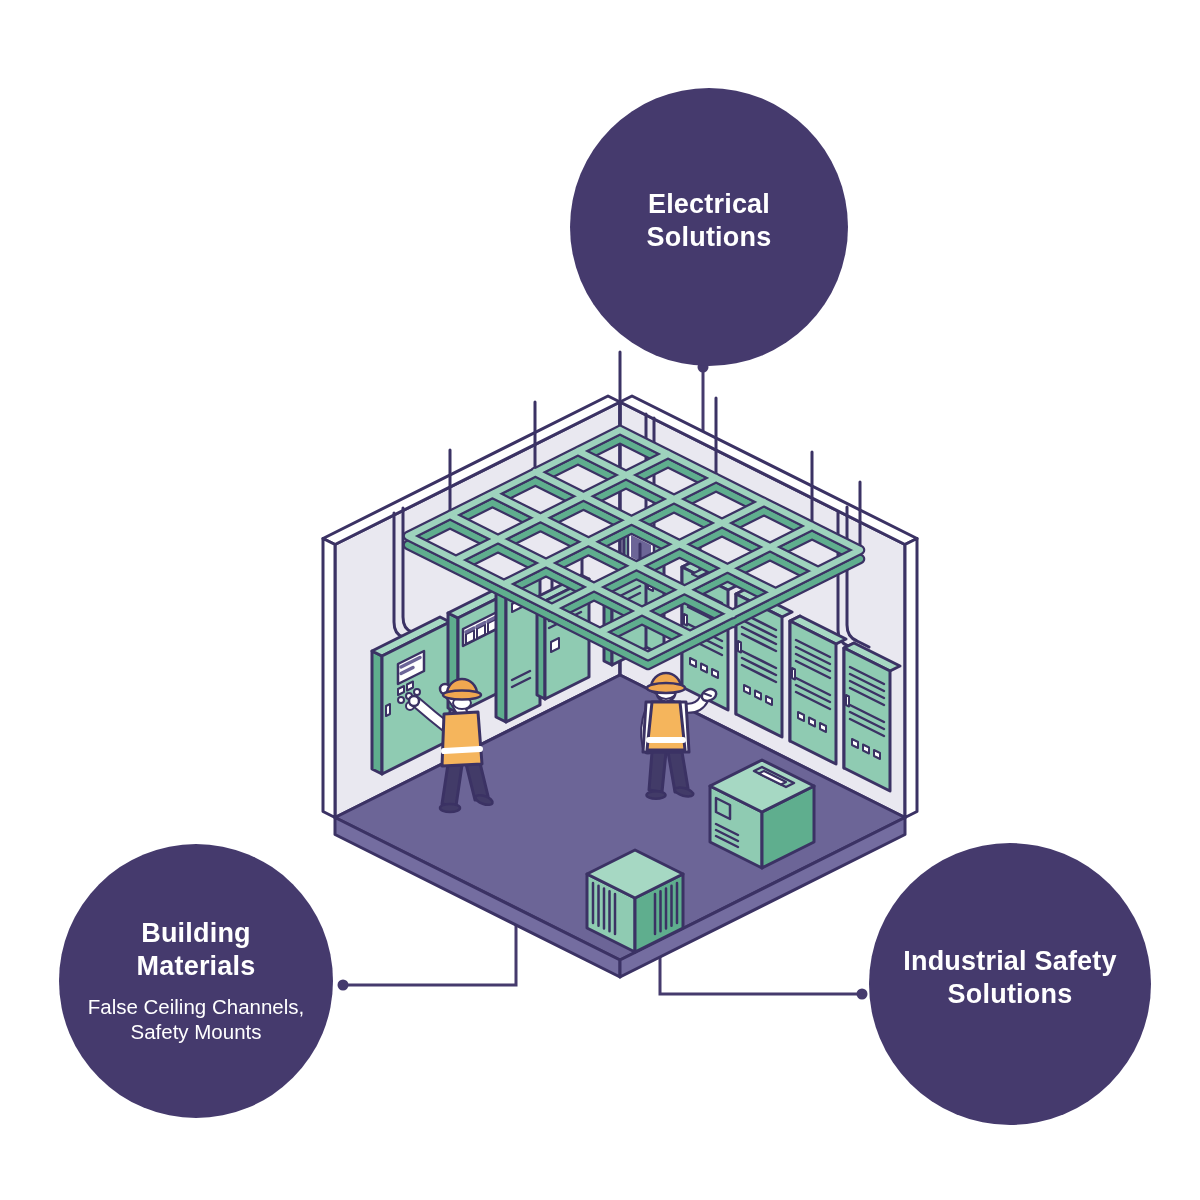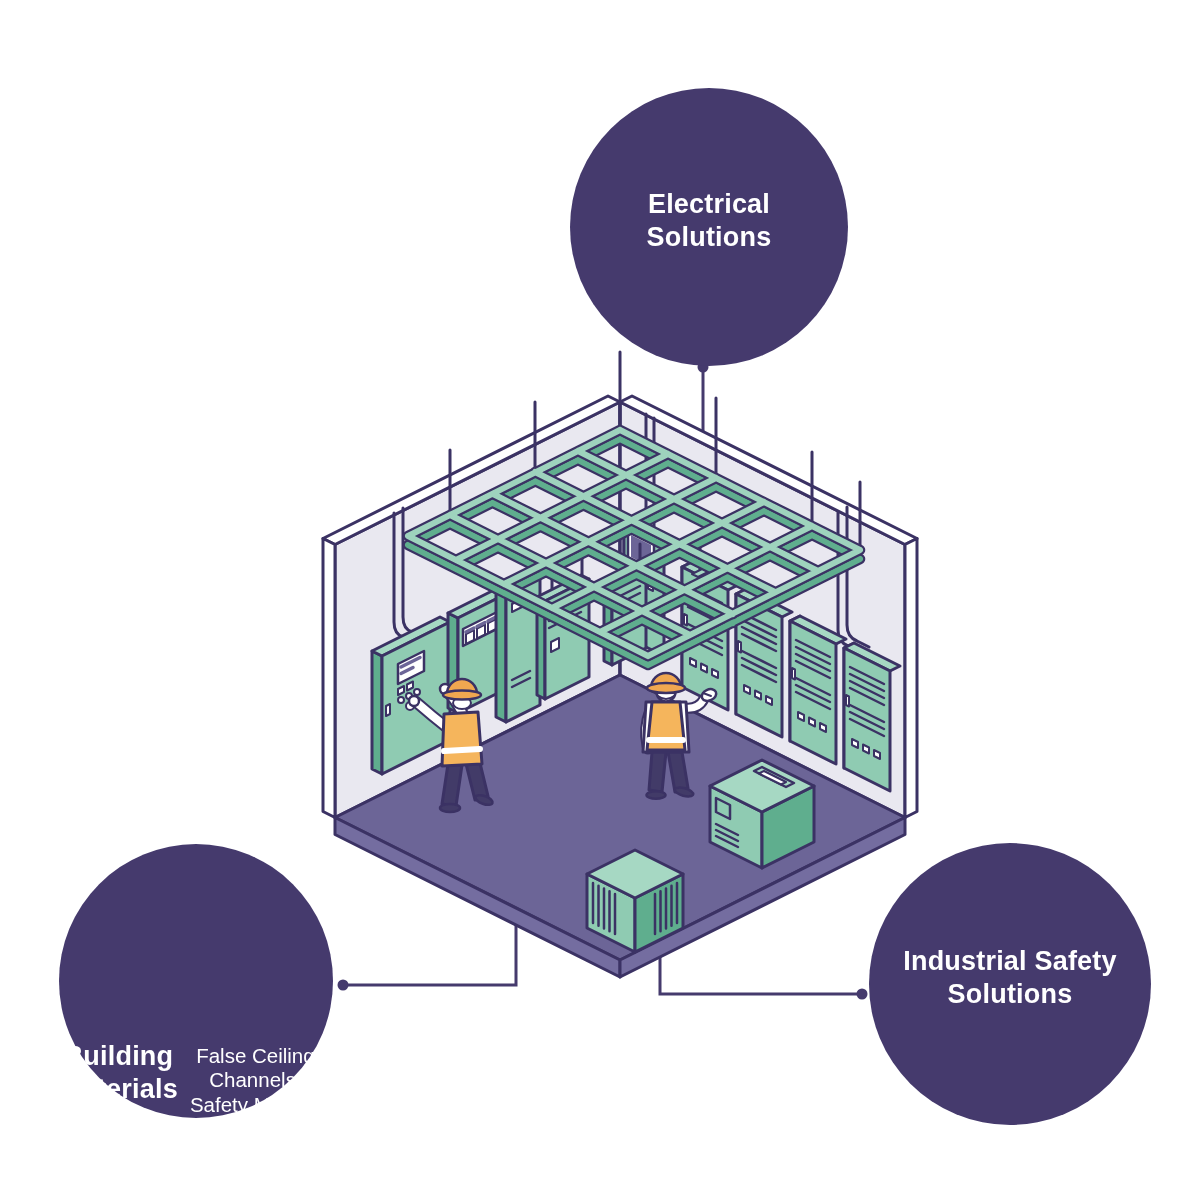--- a/index.html
+++ b/index.html
@@ -10,21 +10,21 @@
     --helmet:#F0A750; --vest:#F5B55C; --pants:#423B68;
   }
   html,body{margin:0;padding:0;background:#ffffff;}
   body{width:1200px;height:1200px;position:relative;overflow:hidden;
        font-family:"Liberation Sans","DejaVu Sans",sans-serif;}
   .stage{position:absolute;inset:0;}
   svg.scene{position:absolute;left:0;top:0;width:1200px;height:1200px;}
 
   
   .bubble{position:absolute;border-radius:50%;background:var(--circle_bg);color:var(--text);
-          display:flex;flex-direction:row;align-items:center;justify-content:center;
+          display:flex;flex-direction:column;align-items:center;justify-content:center;
           text-align:center;box-sizing:border-box;}
   .b-title{font-weight:bold;font-size:27px;line-height:1.22;letter-spacing:.2px;margin:0 auto 12px auto;}
   .b-desc{font-size:20.5px;line-height:1.21;font-weight:400;margin:0 auto;}
   .bubble.electrical{left:570px;top:88px;width:278px;height:278px;}
   .bubble.electrical .b-title{max-width:210px;}
   .bubble.electrical .b-desc{max-width:218px;}
   .bubble.building{left:59px;top:844px;width:274px;height:274px;align-items:flex-end;}
   .bubble.building .b-title{max-width:180px;}
   .bubble.building .b-desc{max-width:248px;}
   .bubble.safety{left:869px;top:843px;width:282px;height:282px;}

